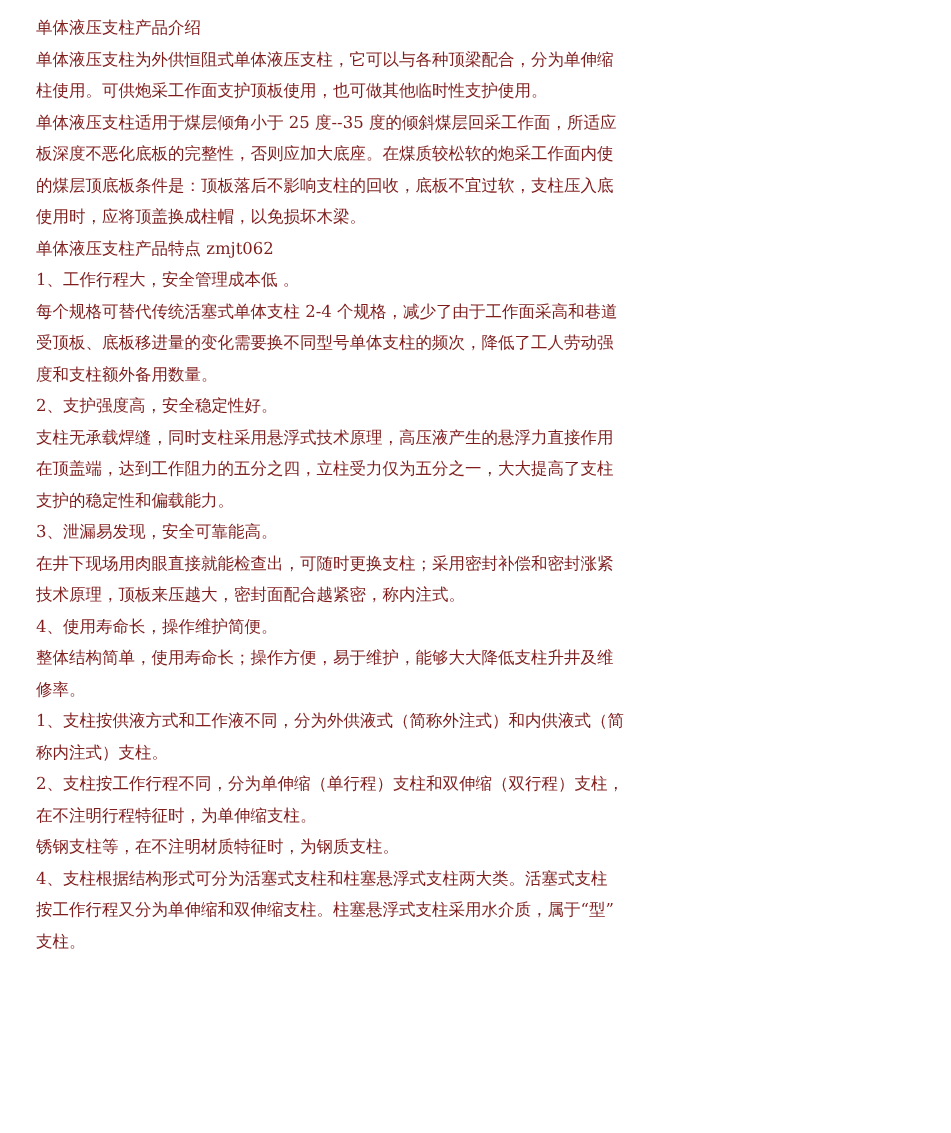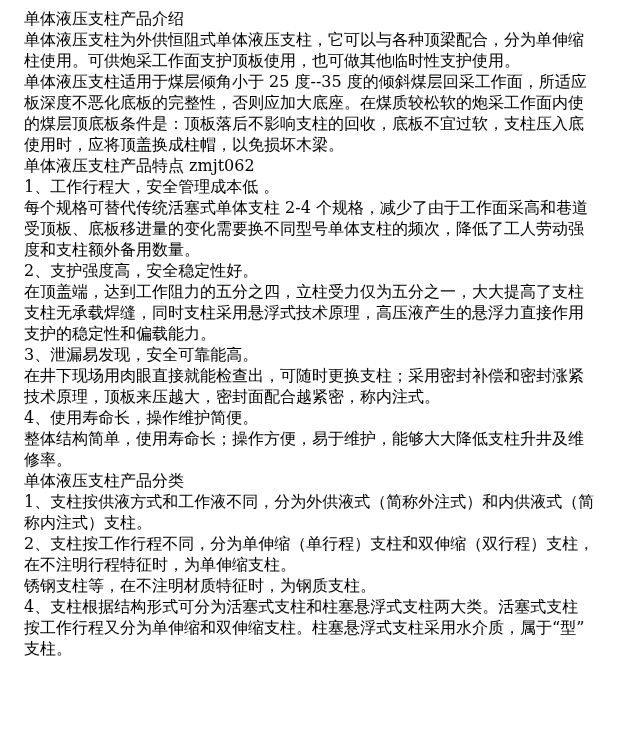--- a/index.html
+++ b/index.html
@@ -8,22 +8,22 @@
     background: #ffffff;
   }
   body {
     width: 634px;
     height: 755px;
     overflow: hidden;
     font-family: "DejaVu Serif", serif;
   }
   .doc {
     padding: 8px 33px 0 24px;
-    color: #000000;
-    font-size: 16px;
+    color: #7f1d1d;
+    font-size: 11px;
     line-height: 21px;
   }
   .line {
     height: 21px;
     white-space: pre;
     overflow: visible;
   }
 </style>
 </head>
 <body>
@@ -35,30 +35,29 @@
   <div class="line">单体液压支柱适用于煤层倾角小于 25 度--35 度的倾斜煤层回采工作面，所适应</div>
   <div class="line">板深度不恶化底板的完整性，否则应加大底座。在煤质较松软的炮采工作面内使</div>
   <div class="line">的煤层顶底板条件是：顶板落后不影响支柱的回收，底板不宜过软，支柱压入底</div>
   <div class="line">使用时，应将顶盖换成柱帽，以免损坏木梁。</div>
   <div class="line">单体液压支柱产品特点 zmjt062</div>
   <div class="line">1、工作行程大，安全管理成本低 。</div>
   <div class="line">每个规格可替代传统活塞式单体支柱 2-4 个规格，减少了由于工作面采高和巷道</div>
   <div class="line">受顶板、底板移进量的变化需要换不同型号单体支柱的频次，降低了工人劳动强</div>
   <div class="line">度和支柱额外备用数量。</div>
   <div class="line">2、支护强度高，安全稳定性好。</div>
+  <div class="line">支柱无承载焊缝，同时支柱采用悬浮式技术原理，高压液产生的悬浮力直接作用</div>
   <div class="line">在顶盖端，达到工作阻力的五分之四，立柱受力仅为五分之一，大大提高了支柱</div>
-  <div class="line">支柱无承载焊缝，同时支柱采用悬浮式技术原理，高压液产生的悬浮力直接作用</div>
   <div class="line">支护的稳定性和偏载能力。</div>
   <div class="line">3、泄漏易发现，安全可靠能高。</div>
   <div class="line">在井下现场用肉眼直接就能检查出，可随时更换支柱；采用密封补偿和密封涨紧</div>
   <div class="line">技术原理，顶板来压越大，密封面配合越紧密，称内注式。</div>
   <div class="line">4、使用寿命长，操作维护简便。</div>
   <div class="line">整体结构简单，使用寿命长；操作方便，易于维护，能够大大降低支柱升井及维</div>
   <div class="line">修率。</div>
-  <div class="line">单体液压支柱产品分类</div>
   <div class="line">1、支柱按供液方式和工作液不同，分为外供液式（简称外注式）和内供液式（简</div>
   <div class="line">称内注式）支柱。</div>
   <div class="line">2、支柱按工作行程不同，分为单伸缩（单行程）支柱和双伸缩（双行程）支柱，</div>
   <div class="line">在不注明行程特征时，为单伸缩支柱。</div>
   <div class="line">锈钢支柱等，在不注明材质特征时，为钢质支柱。</div>
   <div class="line">4、支柱根据结构形式可分为活塞式支柱和柱塞悬浮式支柱两大类。活塞式支柱</div>
   <div class="line">按工作行程又分为单伸缩和双伸缩支柱。柱塞悬浮式支柱采用水介质，属于“型”</div>
   <div class="line">支柱。</div>
 </div>
 

